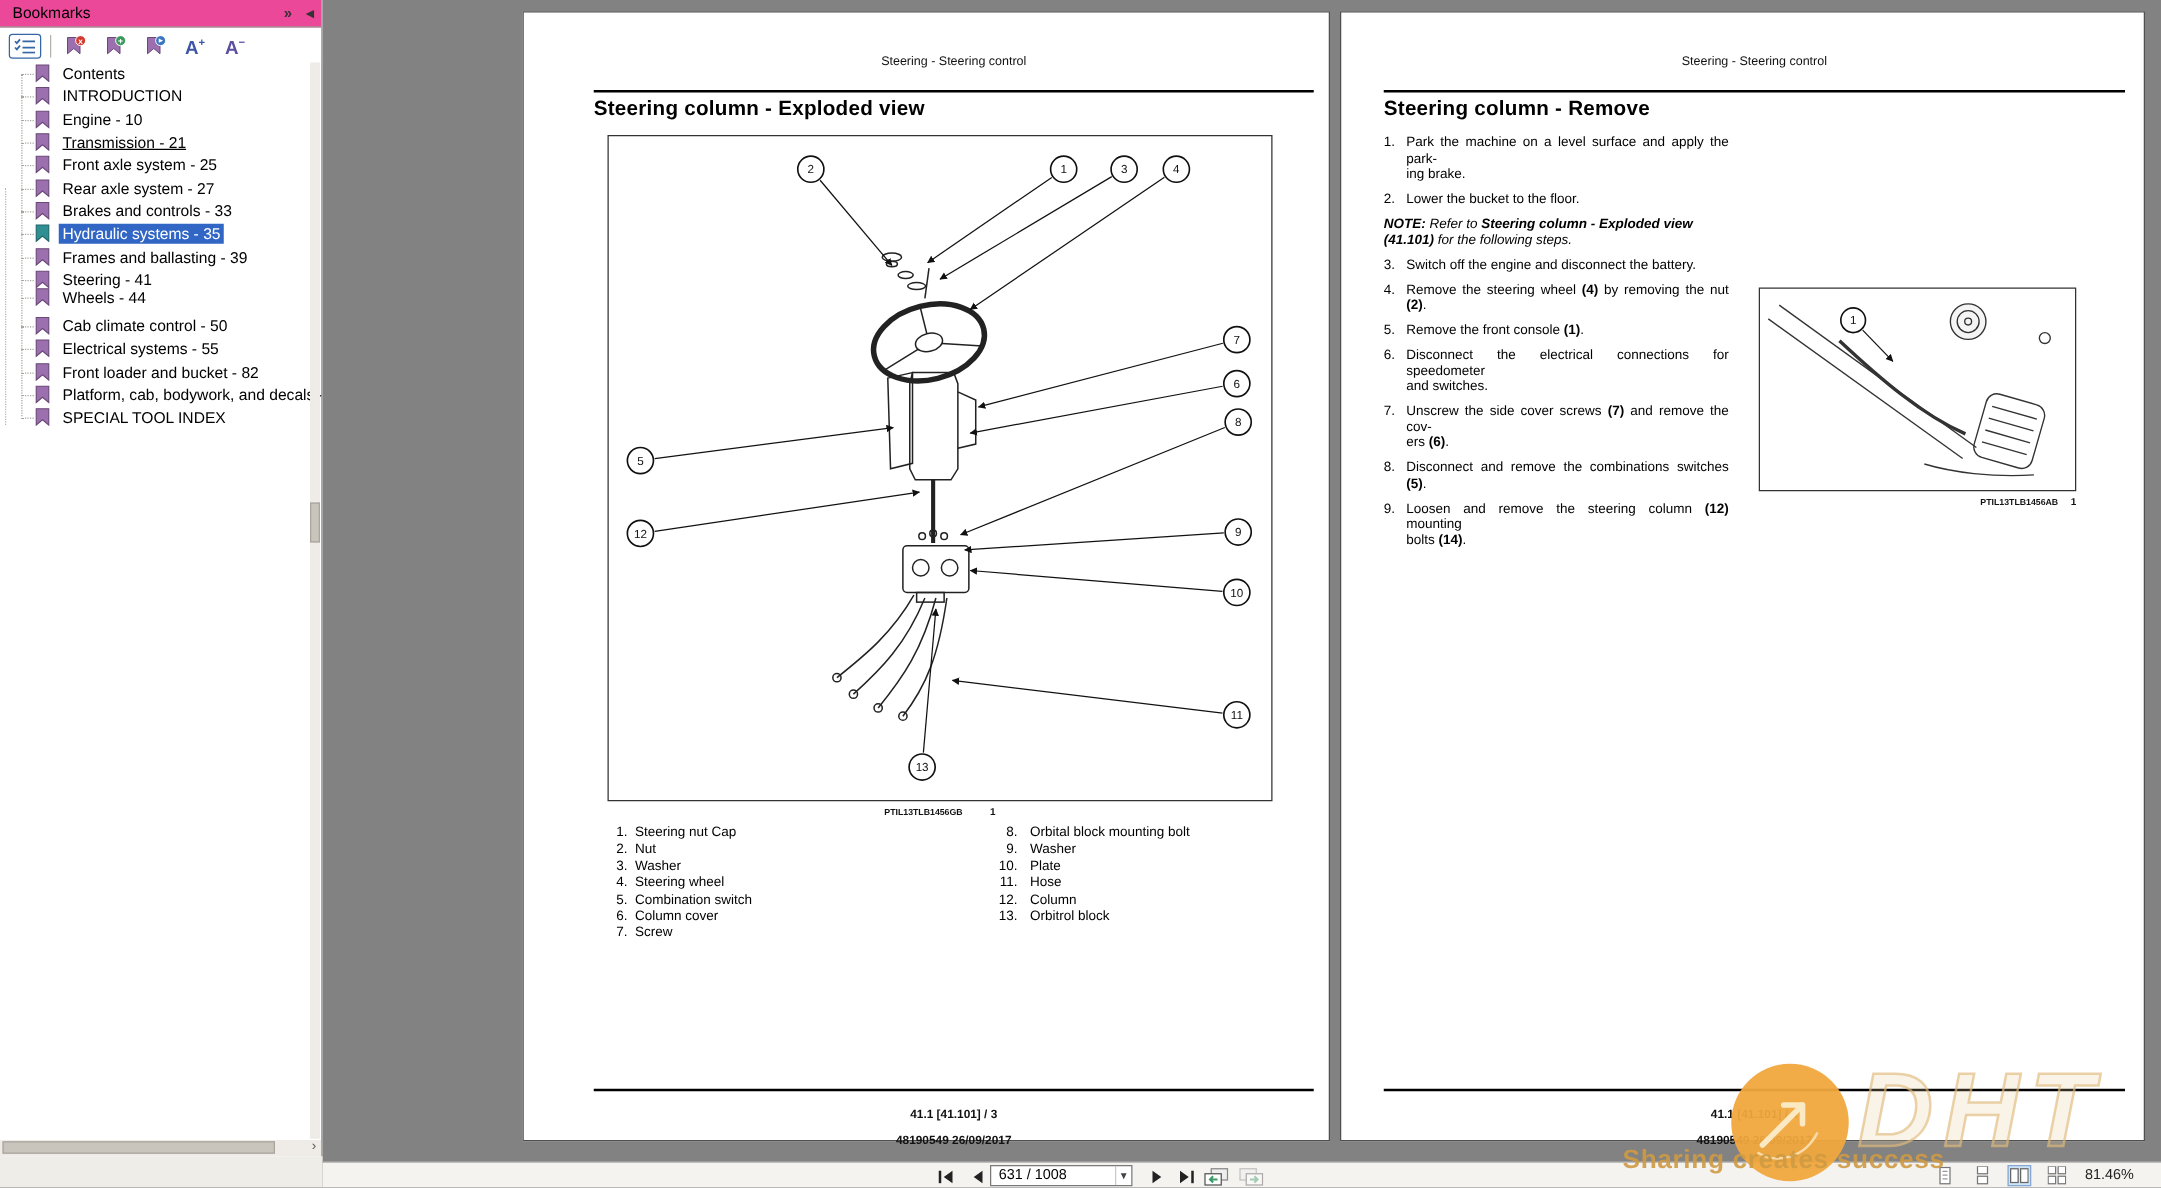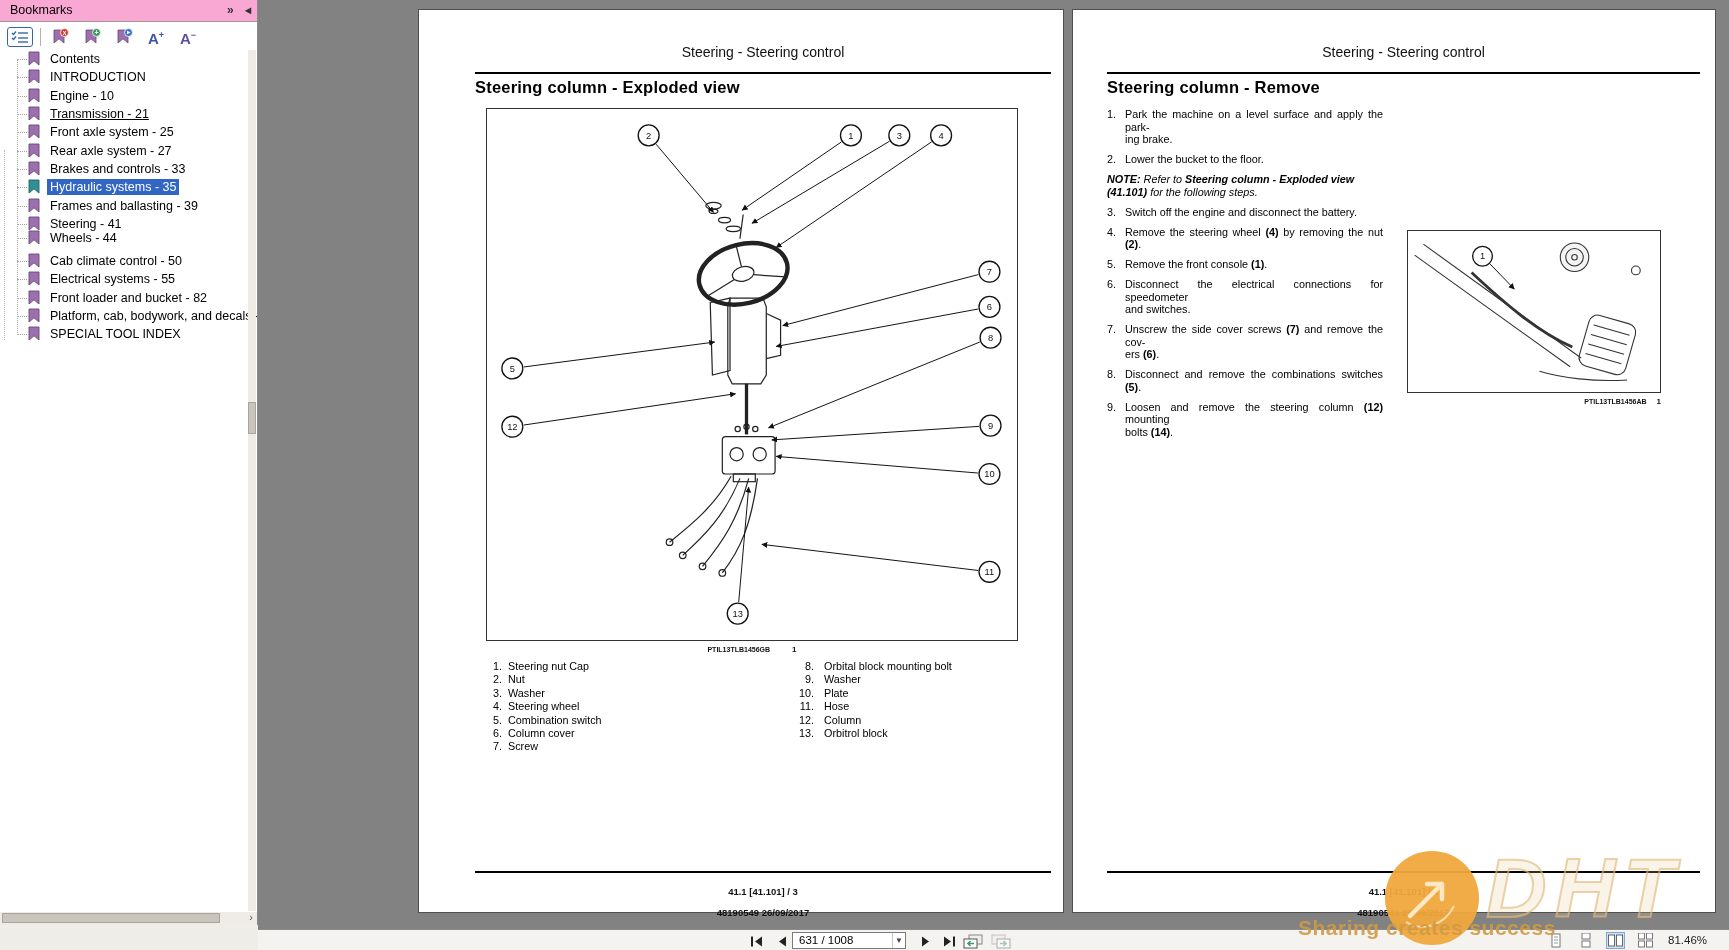--- a/index.html
+++ b/index.html
@@ -1,21 +1,21 @@
 <!DOCTYPE html>
 <html><head>
 <meta charset="utf-8">
 <style>
   * { margin:0; padding:0; box-sizing:border-box; }
   html,body { width:1729px; height:950px; overflow:hidden; font-family:"Liberation Sans", sans-serif; }
   #app { position:relative; width:1729px; height:950px; background:#828282; overflow:hidden; }
 
   
   #bookmarks-panel { position:absolute; left:0; top:0; width:258px; height:929px; background:#ffffff; border-right:1px solid #8b8b8b; overflow:hidden; z-index:5; }
-  .bp-header { position:absolute; left:0; top:0; width:100%; height:22px; background:#f9a8d4; border-bottom:1px solid #9d9a93; color:#000; font-size:12.5px; line-height:21px; padding-left:10px; }
+  .bp-header { position:absolute; left:0; top:0; width:100%; height:22px; background:#ec4899; border-bottom:1px solid #9d9a93; color:#000; font-size:12.5px; line-height:21px; padding-left:10px; }
   .bp-hicons { position:absolute; right:6px; top:0; font-size:12px; color:#333; font-weight:bold; }
   .bp-hicons span { margin-left:8px; cursor:default; }
   .bp-toolbar { position:absolute; left:0; top:23px; width:100%; height:27px; background:#fff; display:flex; align-items:center; }
   .bp-btn { width:26px; height:20px; display:flex; align-items:center; justify-content:center; margin-left:6px; }
   .bp-btn.first { margin-left:7px; border:1.5px solid #3567a8; border-radius:3px; background:#fdfdfd; }
   .bp-sep { width:1px; height:18px; background:#b5b2aa; margin-left:7px; }
   .aicon { font-weight:bold; font-size:15px; color:#3d55a8; line-height:14px; }
   .aicon sup { font-size:9px; }
   .aicon.minus { color:#5a4fa0; }
 
@@ -32,21 +32,21 @@
   .bp-vsb .thumb { position:absolute; left:0; top:352px; width:8px; height:32px; background:#c9c5bd; border:1px solid #a9a59d; }
   .bp-hsb { position:absolute; left:0; top:912px; width:257px; height:13px; background:#efece7; }
   .bp-hsb .thumb { position:absolute; left:2px; top:1px; width:218px; height:10px; background:#c9c5bd; border:1px solid #a9a59d; }
   .bp-hsb .arr { position:absolute; right:4px; top:-1px; font-size:11px; color:#555; }
   #panel-bottom { position:absolute; left:0; top:925px; width:258px; height:25px; background:#efede8; z-index:6; }
 
   
   .page { position:absolute; top:9px; height:904px; background:#fff; border:1px solid #4f4f4f; z-index:1; }
   #page-left { left:418px; width:646px; }
   #page-right { left:1072px; width:644px; }
-  .running-header { position:absolute; top:34px; font-size:14px; color:#111; text-align:center; }
+  .running-header { position:absolute; top:34px; font-size:10px; color:#111; text-align:center; }
   #page-left .running-header { left:56px; width:576px; }
   #page-right .running-header { left:34px; width:593px; }
   .title-rule { position:absolute; top:62px; height:2px; background:#000; }
   #page-left .title-rule { left:56px; width:576px; }
   #page-right .title-rule { left:34px; width:593px; }
   .page-title { position:absolute; top:68px; font-size:16.5px; font-weight:bold; color:#000; letter-spacing:0.2px; }
   #page-left .page-title { left:56px; }
   #page-right .page-title { left:34px; }
 
   .fig-box { position:absolute; border:1px solid #333; background:#fff; }

